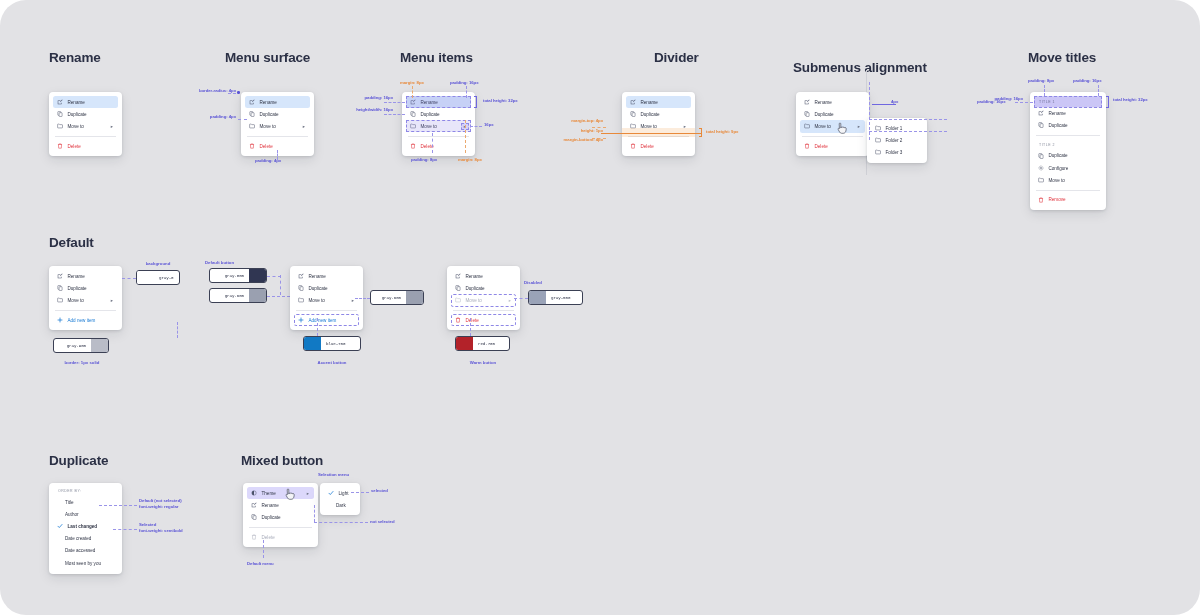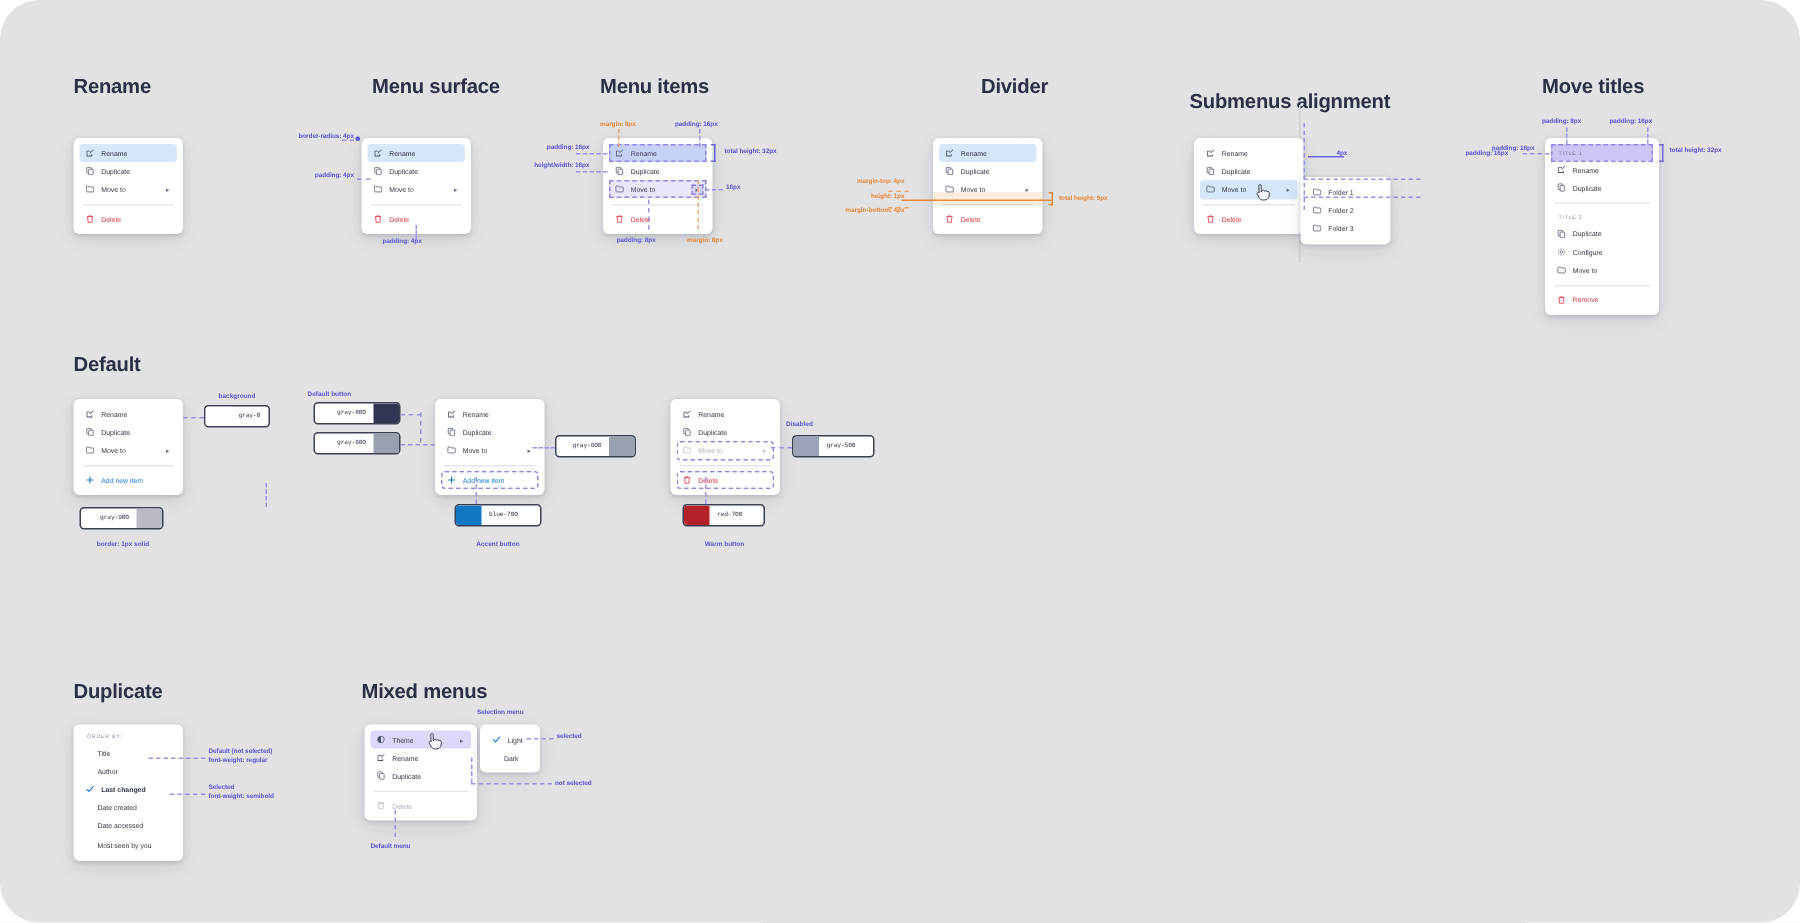--- a/index.html
+++ b/index.html
@@ -111,28 +111,28 @@
   }
 
   .cursor { position: absolute; width: 12px; height: 14px; }
 </style>
 </head>
 <body>
 
 <div id="canvas">
 
   <div class="sec-title" style="left:49px;top:50px">Rename</div>
-  <div class="sec-title" style="left:248px;top:50px">Menu surface</div>
+  <div class="sec-title" style="left:225px;top:50px">Menu surface</div>
   <div class="sec-title" style="left:400px;top:50px">Menu items</div>
   <div class="sec-title" style="left:654px;top:50px">Divider</div>
   <div class="sec-title" style="left:793px;top:60px">Submenus alignment</div>
   <div class="sec-title" style="left:1028px;top:50px">Move titles</div>
   <div class="sec-title" style="left:49px;top:235px">Default</div>
   <div class="sec-title" style="left:49px;top:453px">Duplicate</div>
-  <div class="sec-title" style="left:241px;top:453px">Mixed menus</div>
+  <div class="sec-title" style="left:241px;top:453px">Mixed button</div>
 
   <div style="position:absolute;left:866px;top:70px;width:1px;height:105px;background:#cfd0d6"></div>
 
   <div class="menu" id="ex-menu" style="left:49px;top:92px;width:73px">
     <div class="mi sel">
       <span class="ic">
           <svg viewBox="0 0 16 16">
             <path d="M2 4h7v1.4H3.4v7.2h7.2V10H12v4H2z" fill="#4a5068"></path>
             <path d="M13.6 1.6l1 1-5.6 5.6-1.4.4.4-1.4z" fill="#4a5068"></path>
           </svg>

